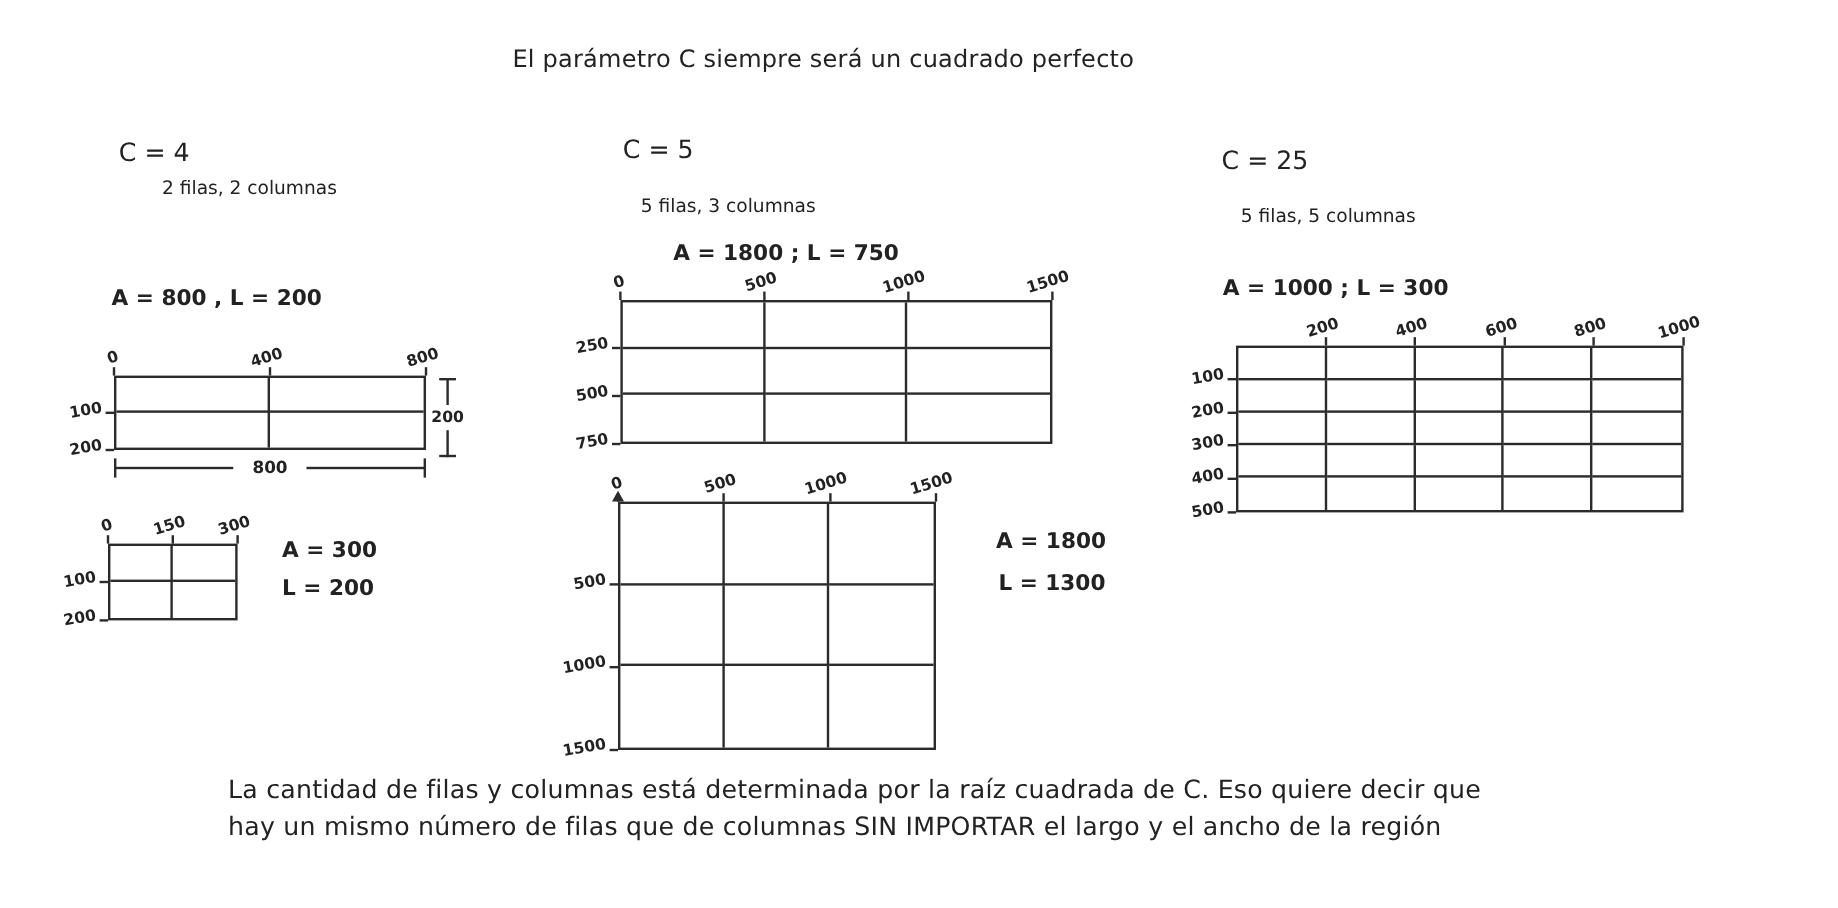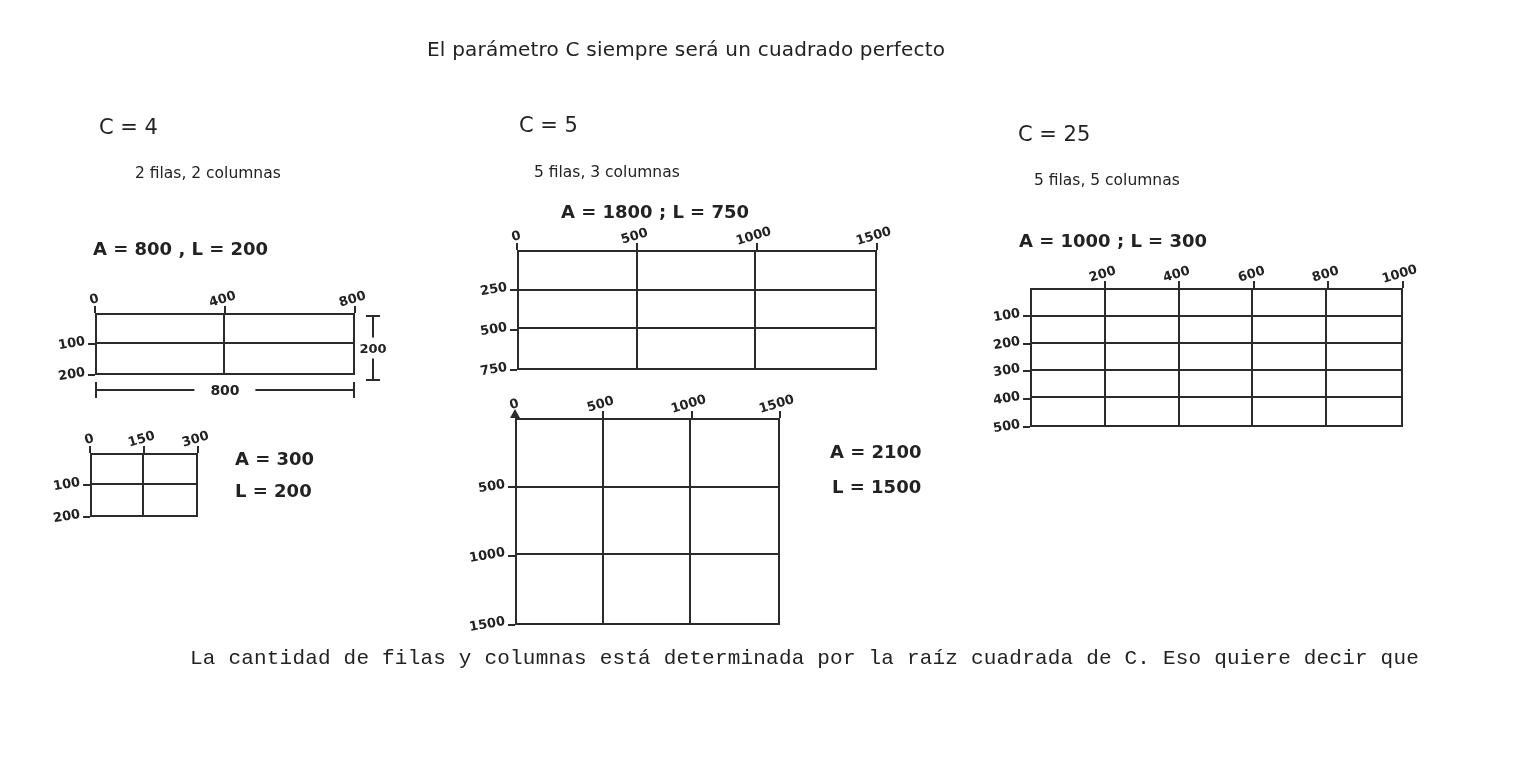--- a/index.html
+++ b/index.html
@@ -11,21 +11,21 @@
     color:#222222;
     overflow:hidden;
     padding-left:16px;
   }
   .abs{position:absolute;white-space:nowrap;}
   .title{font-size:20px;letter-spacing:.2px;}
   .heading{font-size:21px;}
   .subheading{font-size:15.5px;}
   .params{font-size:18px;font-weight:bold;}
   .note{font-size:18px;font-weight:bold;}
-  .footer{font-size:21px;line-height:31px;letter-spacing:.2px;font-family:Liberation Mono, monospace;}
+  .footer{font-size:21px;line-height:31px;letter-spacing:.2px;}
 
   
   .grid-wrap{position:absolute;}
   .hgrid{position:absolute;inset:0;display:grid;border:2px solid #2b2b2b;}
   .cell{background:transparent;}
   .cell.br{border-right:2px solid #2b2b2b;}
   .cell.bb{border-bottom:2px solid #2b2b2b;}
 
   .xlab{position:absolute;bottom:calc(100% + 7px);transform:translateX(-60%) rotate(-17deg);
         font-size:13px;font-weight:bold;white-space:nowrap;}
@@ -53,21 +53,21 @@
 </style>
 </head>
 <body>
 
 <div class="canvas">
 
   <div class="abs title" style="left:427px;top:37px">El parámetro C siempre será un cuadrado perfecto</div>
 
   <section>
     <div class="abs heading" style="left:99px;top:115px">C = 4</div>
-    <div class="abs subheading" style="left:135px;top:164px">2 filas, 2 columnas</div>
+    <div class="abs subheading" style="left:135px;top:148px">2 filas, 2 columnas</div>
     <div class="abs params" style="left:93px;top:238px">A = 800 ,   L = 200</div>
 
     <div class="grid-wrap" style="left:95px;top:313px;width:260px;height:62px">
         <div class="hgrid" style="grid-template-columns: repeat(2, 1fr); grid-template-rows: repeat(2, 1fr);">
           <div class="cell br bb"></div>
           <div class="cell bb"></div>
           <div class="cell br"></div>
           <div class="cell"></div>
         </div>
         <span class="xlab" style="left: 0%;">0</span>
@@ -170,22 +170,22 @@
         <span class="xlab" style="left: 100%;">1500</span>
         <i class="xtick" style="left: 100%;"></i>
         <span class="ylab" style="top: 33.3333%;">500</span>
         <i class="ytick" style="top: 33.3333%;"></i>
         <span class="ylab" style="top: 66.6667%;">1000</span>
         <i class="ytick" style="top: 66.6667%;"></i>
         <span class="ylab" style="top: 100%;">1500</span>
         <i class="ytick" style="top: 100%;"></i>
         <div class="oarrow"></div>
       </div>
-    <div class="abs note" style="left:830px;top:441px">A = 2100</div>
-    <div class="abs note" style="left:832px;top:476px">L = 1500</div>
+    <div class="abs note" style="left:830px;top:441px">A = 1800</div>
+    <div class="abs note" style="left:832px;top:476px">L = 1300</div>
   </section>
 
   <section>
     <div class="abs heading" style="left:1018px;top:122px">C = 25</div>
     <div class="abs subheading" style="left:1034px;top:171px">5 filas, 5 columnas</div>
     <div class="abs params" style="left:1019px;top:230px">A = 1000  ;   L = 300</div>
 
     <div class="grid-wrap" style="left:1030px;top:288px;width:373px;height:139px">
         <div class="hgrid" style="grid-template-columns: repeat(5, 1fr); grid-template-rows: repeat(5, 1fr);">
           <div class="cell br bb"></div>
@@ -232,15 +232,16 @@
         <i class="ytick" style="top: 60%;"></i>
         <span class="ylab" style="top: 80%;">400</span>
         <i class="ytick" style="top: 80%;"></i>
         <span class="ylab" style="top: 100%;">500</span>
         <i class="ytick" style="top: 100%;"></i>
       </div>
   </section>
 
   <div class="abs footer" style="left:190px;top:643px">
     <div>La cantidad de filas y columnas está determinada por la raíz cuadrada de C. Eso quiere decir que</div>
+    <div>hay un mismo número de filas que de columnas SIN IMPORTAR el largo y el ancho de la región</div>
   </div>
 
 </div>
 
 </body></html>

